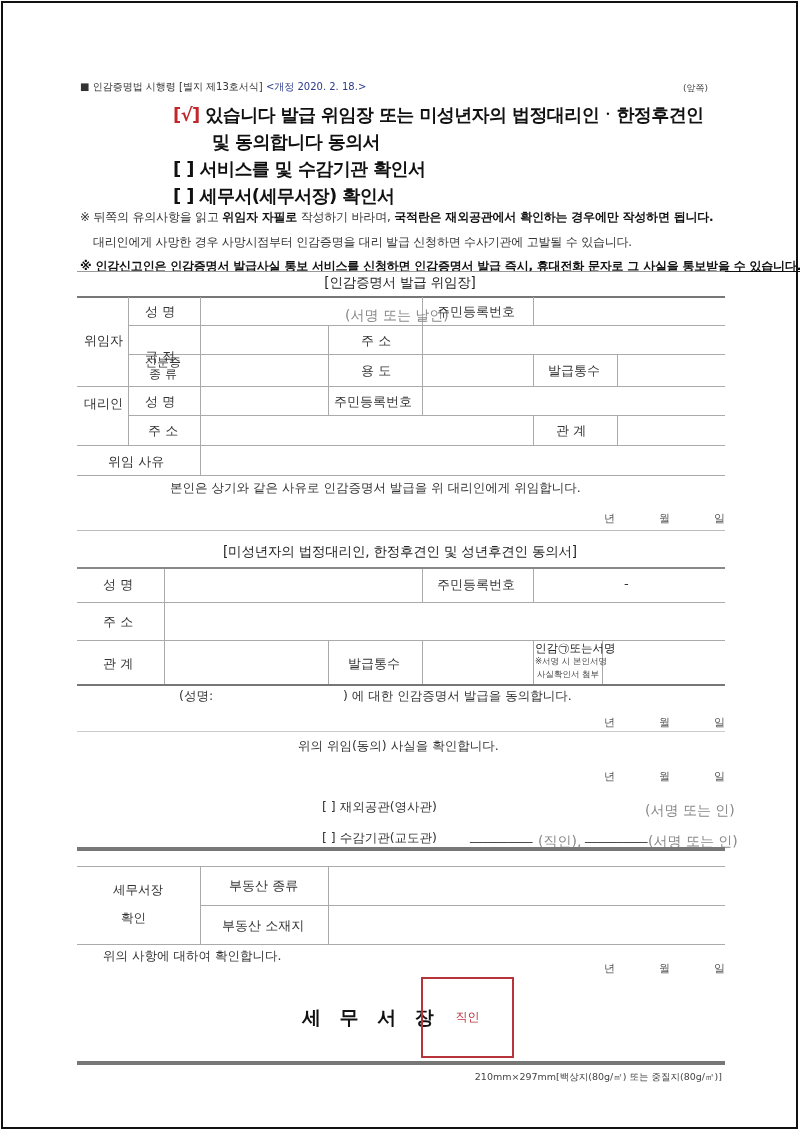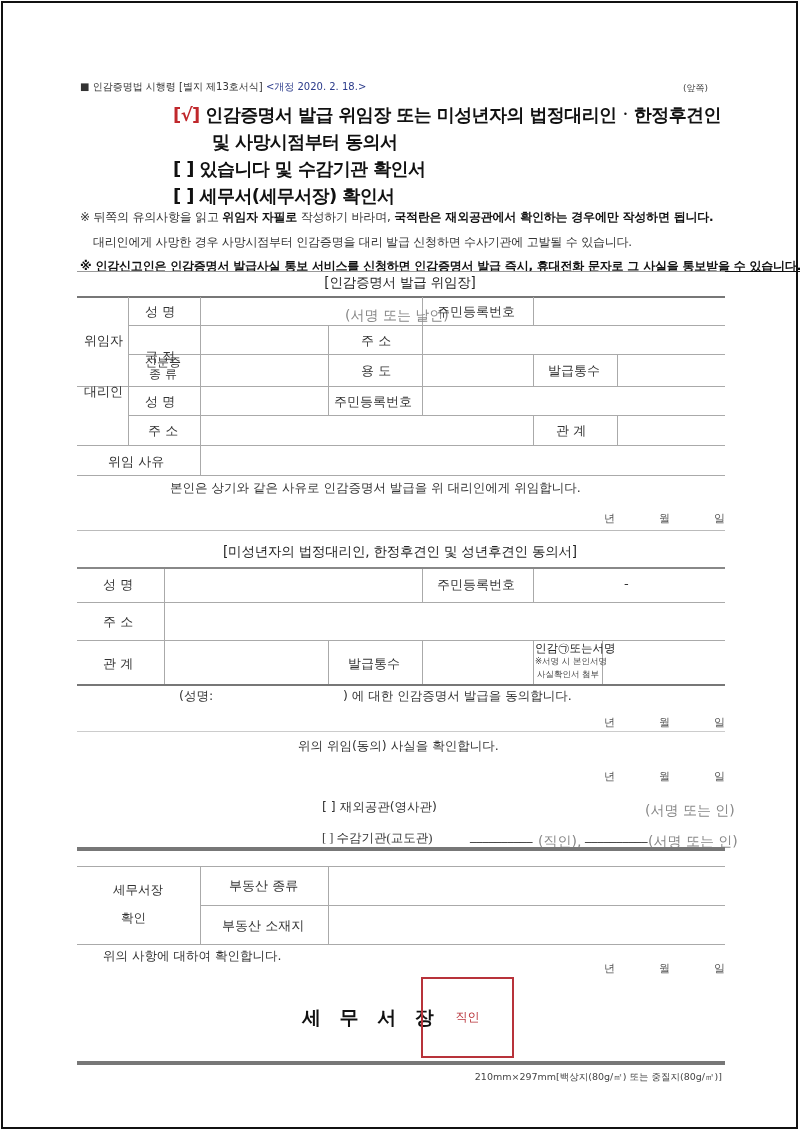--- a/index.html
+++ b/index.html
@@ -32,25 +32,25 @@
 
 <div class="frame"></div>
 
 <div class="abs topline">
   <span>■ 인감증명법 시행령 [별지 제13호서식]</span>
   <span class="rev">&lt;개정 2020. 2. 18.&gt;</span>
 </div>
 <div class="abs front">(앞쪽)</div>
 
 <div class="abs title" style="top:103px;">
-  <span class="chk">[√]</span><span> 인감증명서 발급 위임장 또는 미성년자의 법정대리인ㆍ한정후견인</span>
+  <span class="chk">[√]</span><span> 있습니다 발급 위임장 또는 미성년자의 법정대리인ㆍ한정후견인</span>
 </div>
-<div class="abs title" style="left:212px; top:130px;">및 사망시점부터 동의서</div>
+<div class="abs title" style="left:212px; top:130px;">및 동의합니다 동의서</div>
 <div class="abs title" style="top:157px;">
-  <span>[ ]</span><span> 있습니다 및 수감기관 확인서</span>
+  <span>[ ]</span><span> 서비스를 및 수감기관 확인서</span>
 </div>
 <div class="abs title" style="top:184px;">
   <span>[ ]</span><span> 세무서(세무서장) 확인서</span>
 </div>
 
 <div class="abs note" style="top:209px;">
   <span>※ 뒤쪽의 유의사항을 읽고 </span><b>위임자 자필로</b><span> 작성하기 바라며, </span><b>국적란은 재외공관에서 확인하는 경우에만 작성하면 됩니다.</b>
 </div>
 <div class="abs note" style="left:93px; top:234px;">대리인에게 사망한 경우 사망시점부터 인감증명을 대리 발급 신청하면 수사기관에 고발될 수 있습니다.</div>
 <div class="abs note u" style="top:258px; font-weight:bold; color:#111;">※ 인감신고인은 인감증명서 발급사실 통보 서비스를 신청하면 인감증명서 발급 즉시, 휴대전화 문자로 그 사실을 통보받을 수 있습니다.</div>
@@ -89,21 +89,21 @@
 <div class="lbl" style="left:145px; top:356px; font-size:12px; line-height:12px;">
   <div>신분증</div>
     <div>종   류</div>
 </div>
 <div style="position:absolute; left:201px; top:355px; width:127px; height:31px;"></div>
 <div class="lbl" style="left:361px; top:362px;">용 도</div>
 <div style="position:absolute; left:423px; top:355px; width:110px; height:31px;"></div>
 <div class="lbl" style="left:548px; top:362px;">발급통수</div>
 <div style="position:absolute; left:618px; top:355px; width:107px; height:31px;"></div>
 
-<div class="lbl" style="left:84px; top:383px;font-family:Liberation Serif, serif;">대리인</div>
+<div class="lbl" style="left:84px; top:395px;font-family:Liberation Serif, serif;">대리인</div>
 <div class="lbl" style="left:145px; top:393px;">성   명</div>
 <div style="position:absolute; left:201px; top:387px; width:127px; height:28px;"></div>
 <div class="lbl" style="left:334px; top:393px;">주민등록번호</div>
 <div style="position:absolute; left:423px; top:387px; width:302px; height:28px;"></div>
 <div class="lbl" style="left:148px; top:422px;">주 소</div>
 <div style="position:absolute; left:201px; top:416px; width:332px; height:29px;"></div>
 <div class="lbl" style="left:556px; top:422px;">관   계</div>
 <div style="position:absolute; left:618px; top:416px; width:107px; height:29px;"></div>
 
 <div class="lbl" style="left:108px; top:453px;">위임 사유</div>
@@ -152,21 +152,21 @@
   <span>년</span><span>월</span><span>일</span>
 </div>
 <div class="hline" style="top:731px; height:1px; background:#ccc;"></div>
 
 <div class="body-text" style="left:298px; top:738px;">위의 위임(동의) 사실을 확인합니다.</div>
 <div class="body-text ymd" style="left:560px; top:769px; font-size:11px; color:#555;">
   <span>년</span><span>월</span><span>일</span>
 </div>
 <div class="body-text" style="left:322px; top:799px;">[ ] 재외공관(영사관)</div>
 <div class="small-gray" style="left:645px; top:802px;">(서명 또는 인)</div>
-<div class="body-text" style="left:322px; top:830px;font-family:Liberation Serif, serif;">[ ] 수감기관(교도관)</div>
+<div class="body-text" style="left:322px; top:830px;">[ ] 수감기관(교도관)</div>
 <div class="body-text" style="left:470px; top:828px; color:#333;">__________</div>
 <div class="small-gray" style="left:538px; top:833px;">(직인),</div>
 <div class="body-text" style="left:585px; top:828px; color:#333;">__________</div>
 <div class="small-gray" style="left:648px; top:833px;">(서명 또는 인)</div>
 <div class="hline" style="top:847px; height:4px; background:#777;"></div>
 
 <div class="hline" style="top:866px; height:1px; background:#aaa;"></div>
 <div class="hline" style="top:905px; height:1px; left:200px; width:525px; background:#aaa;"></div>
 <div class="hline" style="top:944px; height:1px; background:#aaa;"></div>
 <div class="vline" style="left:200px; top:867px; height:77px;"></div>

